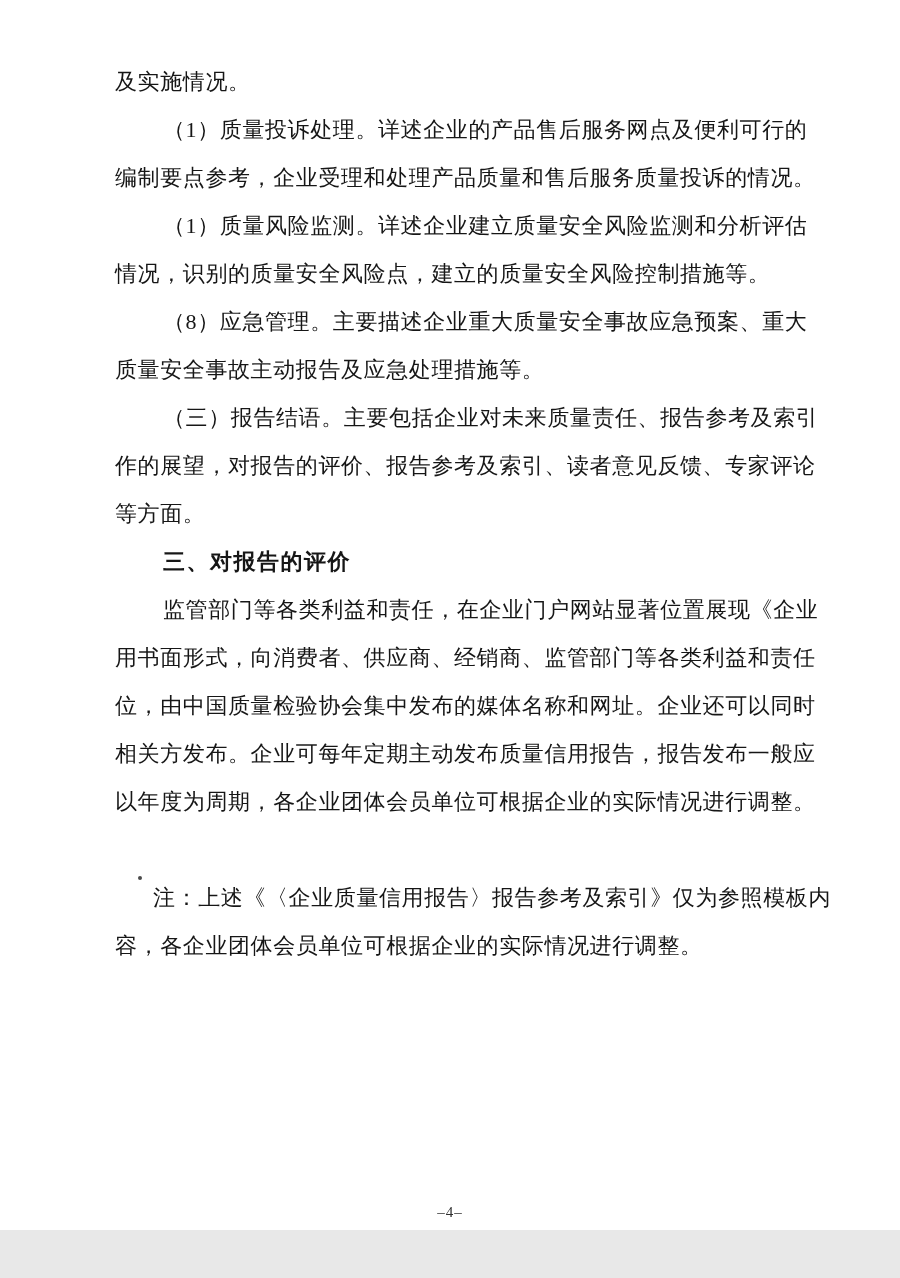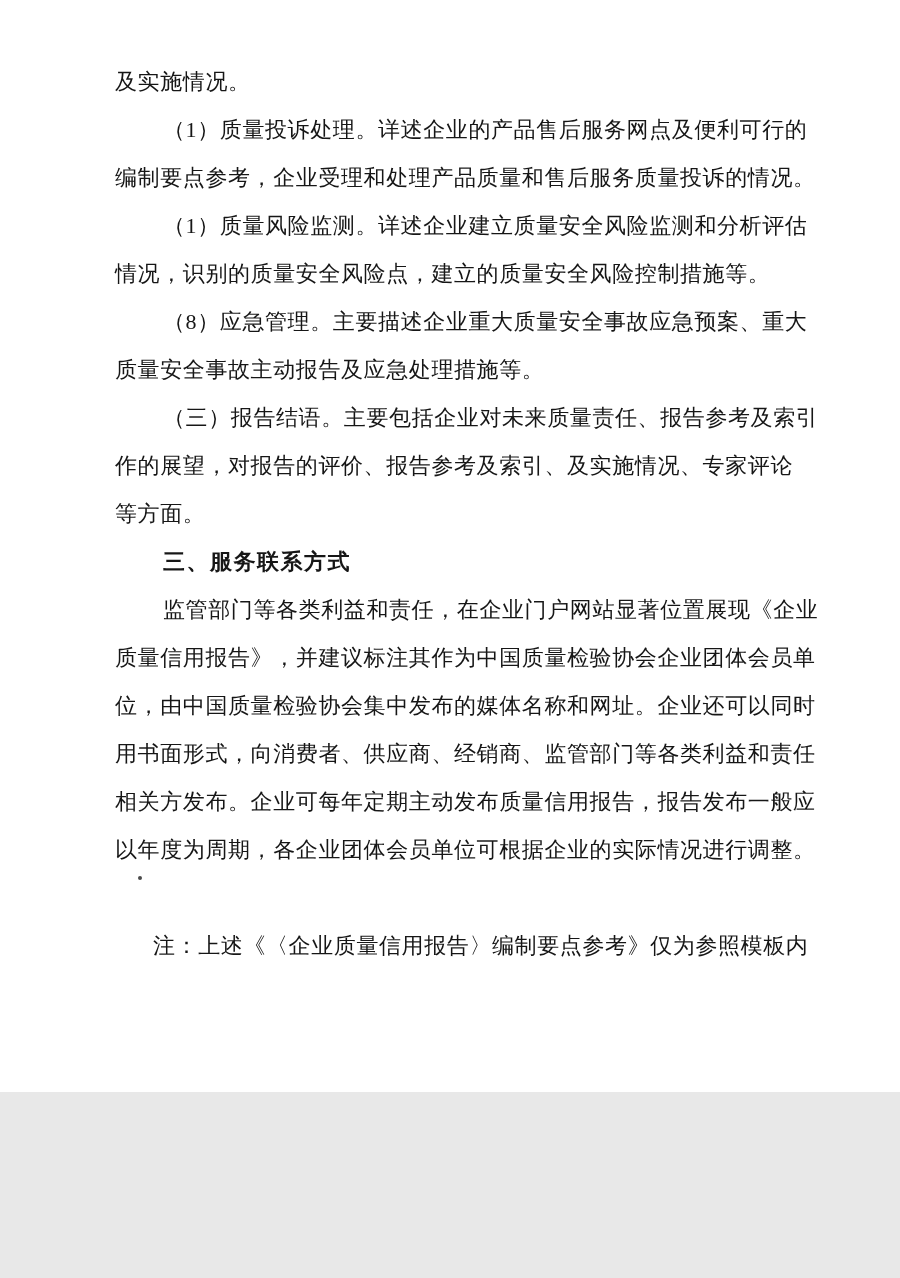--- a/index.html
+++ b/index.html
@@ -3,21 +3,21 @@
 <meta charset="utf-8">
 <style>
   html, body {
     margin: 0;
     padding: 0;
     background: #e8e8e8;
   }
   .page {
     position: relative;
     width: 900px;
-    height: 1092px;
+    height: 1230px;
     margin: 0 auto;
     background: #ffffff;
     overflow: hidden;
     font-family: "Liberation Serif", "DejaVu Serif", serif;
     color: #161616;
   }
   .text-block {
     position: absolute;
     left: 115px;
     top: 58px;
@@ -68,27 +68,27 @@
 <div class="page">
   <div class="text-block" id="text-block">
       <div class="line"><span>及实施情况。</span></div>
       <div class="line" style="text-indent: 48px;"><span>（1）质量投诉处理。详述企业的产品售后服务网点及便利可行的</span></div>
       <div class="line"><span>编制要点参考，企业受理和处理产品质量和售后服务质量投诉的情况。</span></div>
       <div class="line" style="text-indent: 48px;"><span>（1）质量风险监测。详述企业建立质量安全风险监测和分析评估</span></div>
       <div class="line"><span>情况，识别的质量安全风险点，建立的质量安全风险控制措施等。</span></div>
       <div class="line" style="text-indent: 48px;"><span>（8）应急管理。主要描述企业重大质量安全事故应急预案、重大</span></div>
       <div class="line"><span>质量安全事故主动报告及应急处理措施等。</span></div>
       <div class="line" style="text-indent: 48px;"><span>（三）</span><span class="bold">报告结语</span><span>。主要包括企业对未来质量责任、报告参考及索引</span></div>
-      <div class="line"><span>作的展望，对报告的评价、报告参考及索引、及实施情况、专家评论</span></div>
+      <div class="line"><span>作的展望，对报告的评价、报告参考及索引、读者意见反馈、专家评论</span></div>
       <div class="line"><span>等方面。</span></div>
-      <div class="line" style="text-indent: 48px;"><span class="heading">三、服务联系方式</span></div>
+      <div class="line" style="text-indent: 48px;"><span class="heading">三、对报告的评价</span></div>
       <div class="line" style="text-indent: 48px;"><span>监管部门等各类利益和责任，在企业门户网站显著位置展现《企业</span></div>
-      <div class="line"><span>质量信用报告》，并建议标注其作为中国质量检验协会企业团体会员单</span></div>
+      <div class="line"><span>用书面形式，向消费者、供应商、经销商、监管部门等各类利益和责任</span></div>
       <div class="line"><span>位，由中国质量检验协会集中发布的媒体名称和网址。企业还可以同时</span></div>
-      <div class="line"><span>用书面形式，向消费者、供应商、经销商、监管部门等各类利益和责任</span></div>
       <div class="line"><span>相关方发布。企业可每年定期主动发布质量信用报告，报告发布一般应</span></div>
       <div class="line"><span>以年度为周期，各企业团体会员单位可根据企业的实际情况进行调整。</span></div>
       <div class="line blank"></div>
-      <div class="line" style="text-indent: 38px;"><span>注：上述《〈企业质量信用报告〉编制要点参考》仅为参照模板内</span></div>
+      <div class="line" style="text-indent: 38px;"><span>注：上述《〈企业质量信用报告〉报告参考及索引》仅为参照模板内</span></div>
+      <div class="line"><span>容，各企业团体会员单位可根据企业的实际情况进行调整。</span></div>
     </div>
   <div class="scan-dot"></div>
   <div class="page-number">–4–</div>
 </div>
 
 </body></html>

